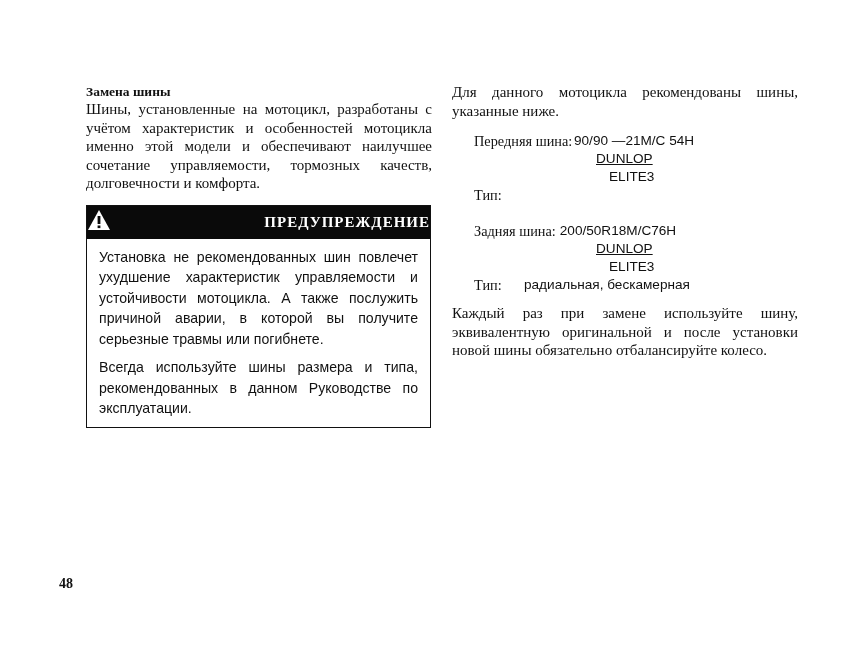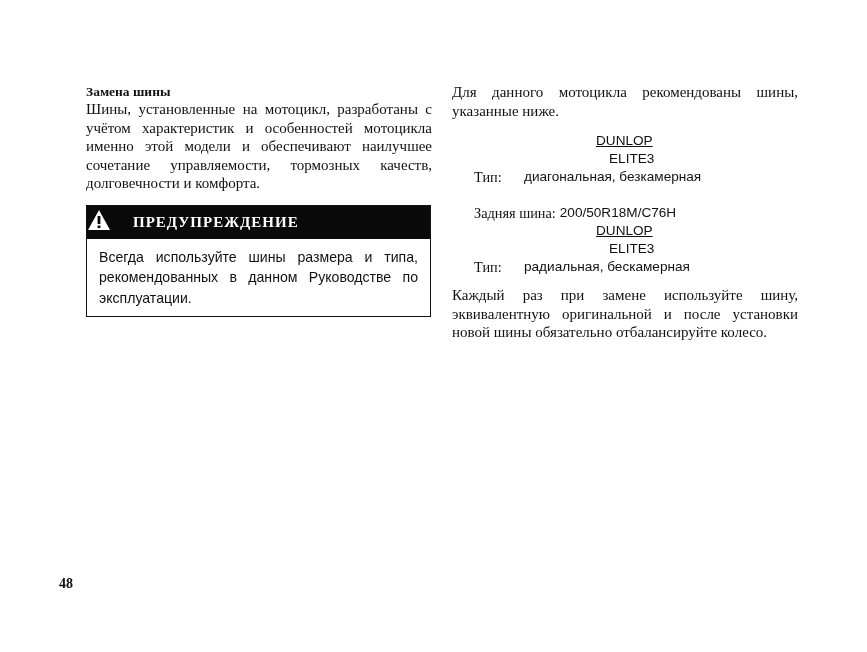--- a/index.html
+++ b/index.html
@@ -7,21 +7,21 @@
     .serif { font-family: "Liberation Serif", "DejaVu Serif", serif; }
     .sans { font-family: "Liberation Sans", "DejaVu Sans", sans-serif; }
 
     .col-left { position: absolute; left: 71px; top: 83px; width: 346px; margin-left: 15px; }
     .col-right { position: absolute; left: 452px; top: 83px; width: 346px; }
 
     .section-title { font-size: 13.5px; font-weight: bold; line-height: 17px; margin: 0; }
     .para { font-size: 15px; line-height: 18.6px; text-align: justify; margin: 0; hyphens: manual; }
 
     .warning { margin-top: 12px; border: 1.5px solid #111; width: 343px; }
-    .warning-head { background: #0a0a0a; color: #fff; height: 33px; display: flex; align-items: center; justify-content: flex-start; gap: 22px; }
+    .warning-head { background: #0a0a0a; color: #fff; height: 33px; display: flex; align-items: center; justify-content: space-between; gap: 30px; }
     .warning-title { font-size: 15px; font-weight: bold; letter-spacing: 1px; }
     .warning-body { padding: 8px 12px 8px 12px; }
     .warning-body p { font-size: 14.1px; line-height: 20.5px; margin: 0 0 8px 0; text-align: justify; }
     .warning-body p:last-child { margin-bottom: 0; }
 
     .spec { margin-top: 12px; }
     .spec-row { display: flex; font-size: 14.3px; line-height: 18px; }
     .spec-label { font-family: "Liberation Serif", "DejaVu Serif", serif; width: 122px; padding-left: 22px; box-sizing: border-box; }
     .spec-value { font-family: "Liberation Sans", "DejaVu Sans", sans-serif; font-size: 13.6px; }
     .spec-indent { padding-left: 144px; font-family: "Liberation Sans", "DejaVu Sans", sans-serif; font-size: 13.6px; line-height: 18px; text-decoration: underline; }
@@ -45,34 +45,38 @@
       <span>
         <svg width="24" height="22" viewBox="0 0 24 22">
           <polygon points="12,1 23,21 1,21" fill="#ffffff"></polygon>
           <rect x="10.6" y="7" width="2.8" height="8" fill="#0a0a0a"></rect>
           <rect x="10.6" y="16.5" width="2.8" height="2.6" fill="#0a0a0a"></rect>
         </svg>
       </span>
       <span class="warning-title serif">ПРЕДУПРЕЖДЕНИЕ</span>
     </div>
     <div class="warning-body sans">
+      <p>Установка не рекомендованных шин повлечет ухудшение характеристик управляемости и устойчивости мотоцикла. А также послужить причиной аварии, в которой вы получите серьезные травмы или погибнете.</p>
       <p>Всегда используйте шины размера и типа, рекомендованных в данном Руководстве по эксплуатации.</p>
     </div>
   </div>
 </div>
 
 <div class="col-right">
   <p class="para serif">Для данного мотоцикла рекомендованы шины, указанные ниже.</p>
 
   <div class="spec">
+    <div class="spec-row">
+      <span class="spec-label">Передняя шина:</span>
+      <span class="spec-value">90/90 —21M/C 54H</span>
+    </div>
     <div class="spec-indent">DUNLOP</div>
     <div class="spec-indent2">ELITE3</div>
     <div class="type-row">
       <span class="type-label">Тип:</span>
-      <span class="spec-value">диагональная, безкамерная</span>
     </div>
   </div>
 
   <div class="gap"></div>
 
   <div class="spec" style="margin-top:0;">
     <div class="spec-row">
       <span class="spec-label" style="width:auto; padding-right:4px;">Задняя шина:</span>
       <span class="spec-value">200/50R18M/C76H</span>
     </div>

